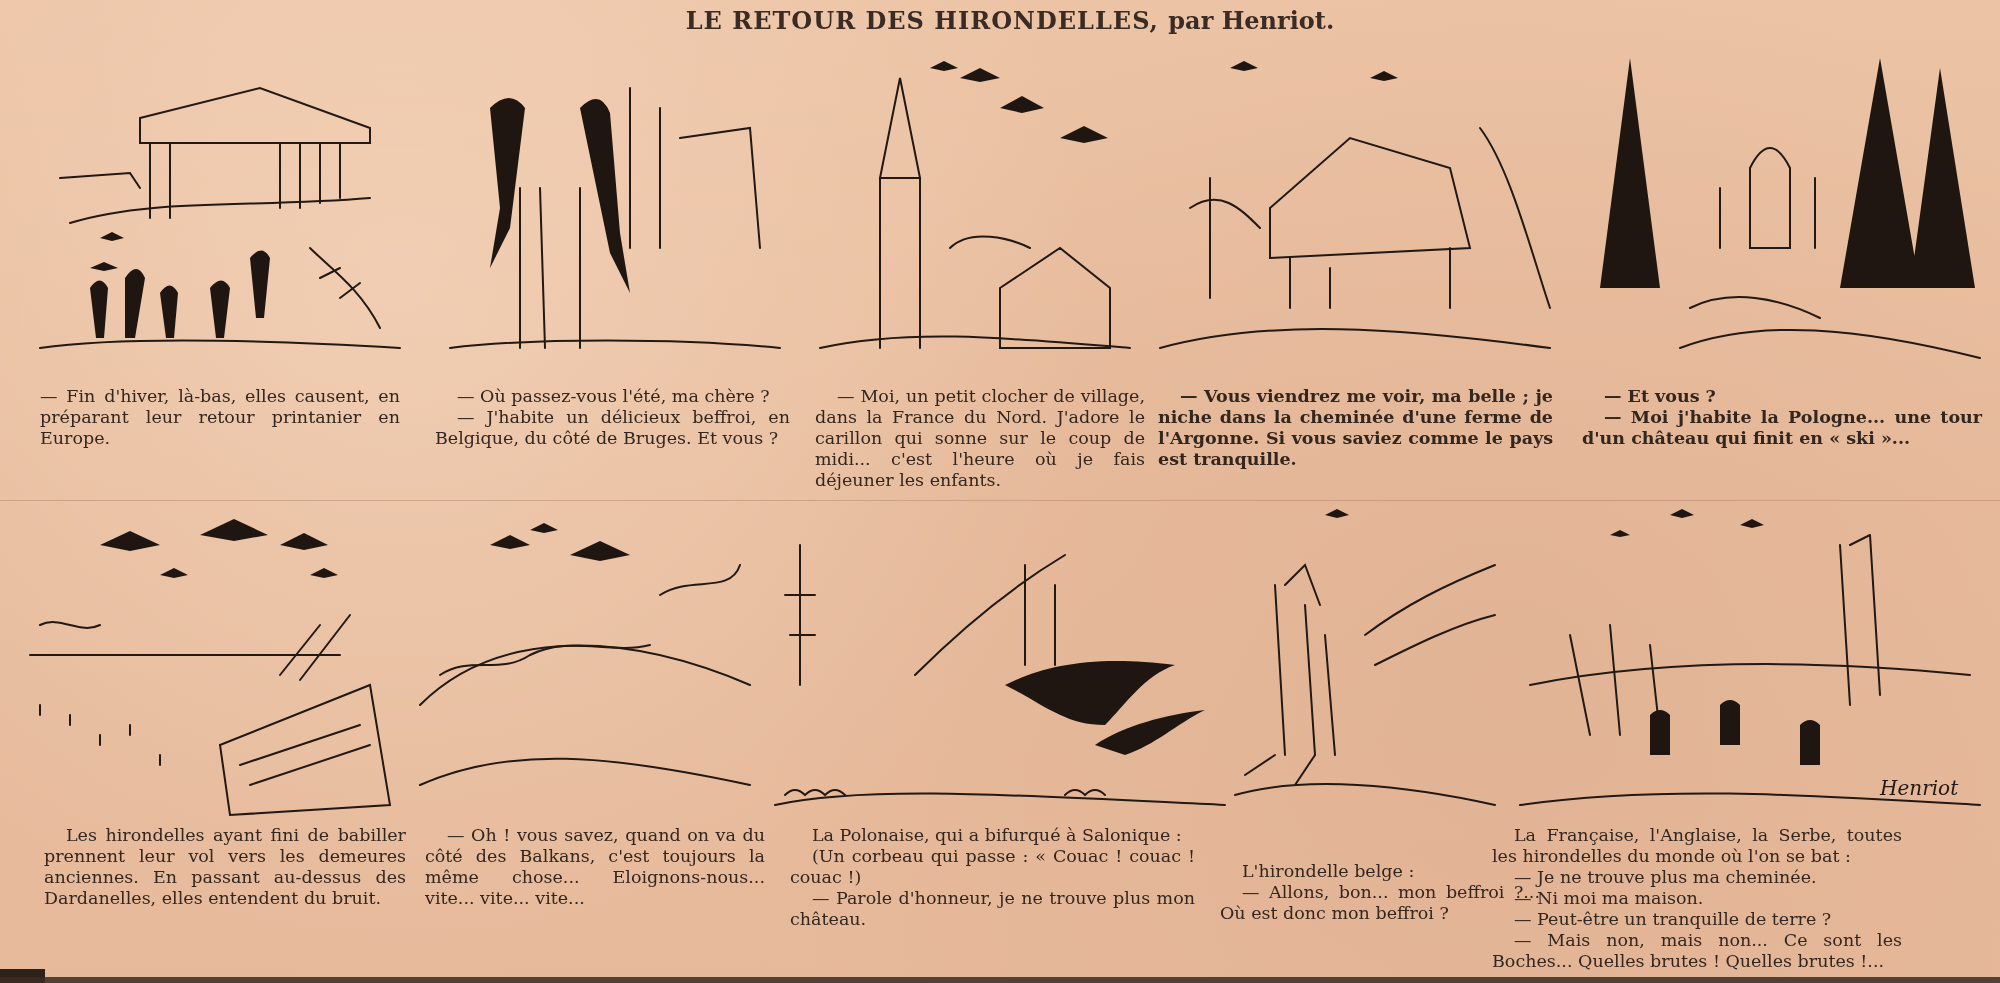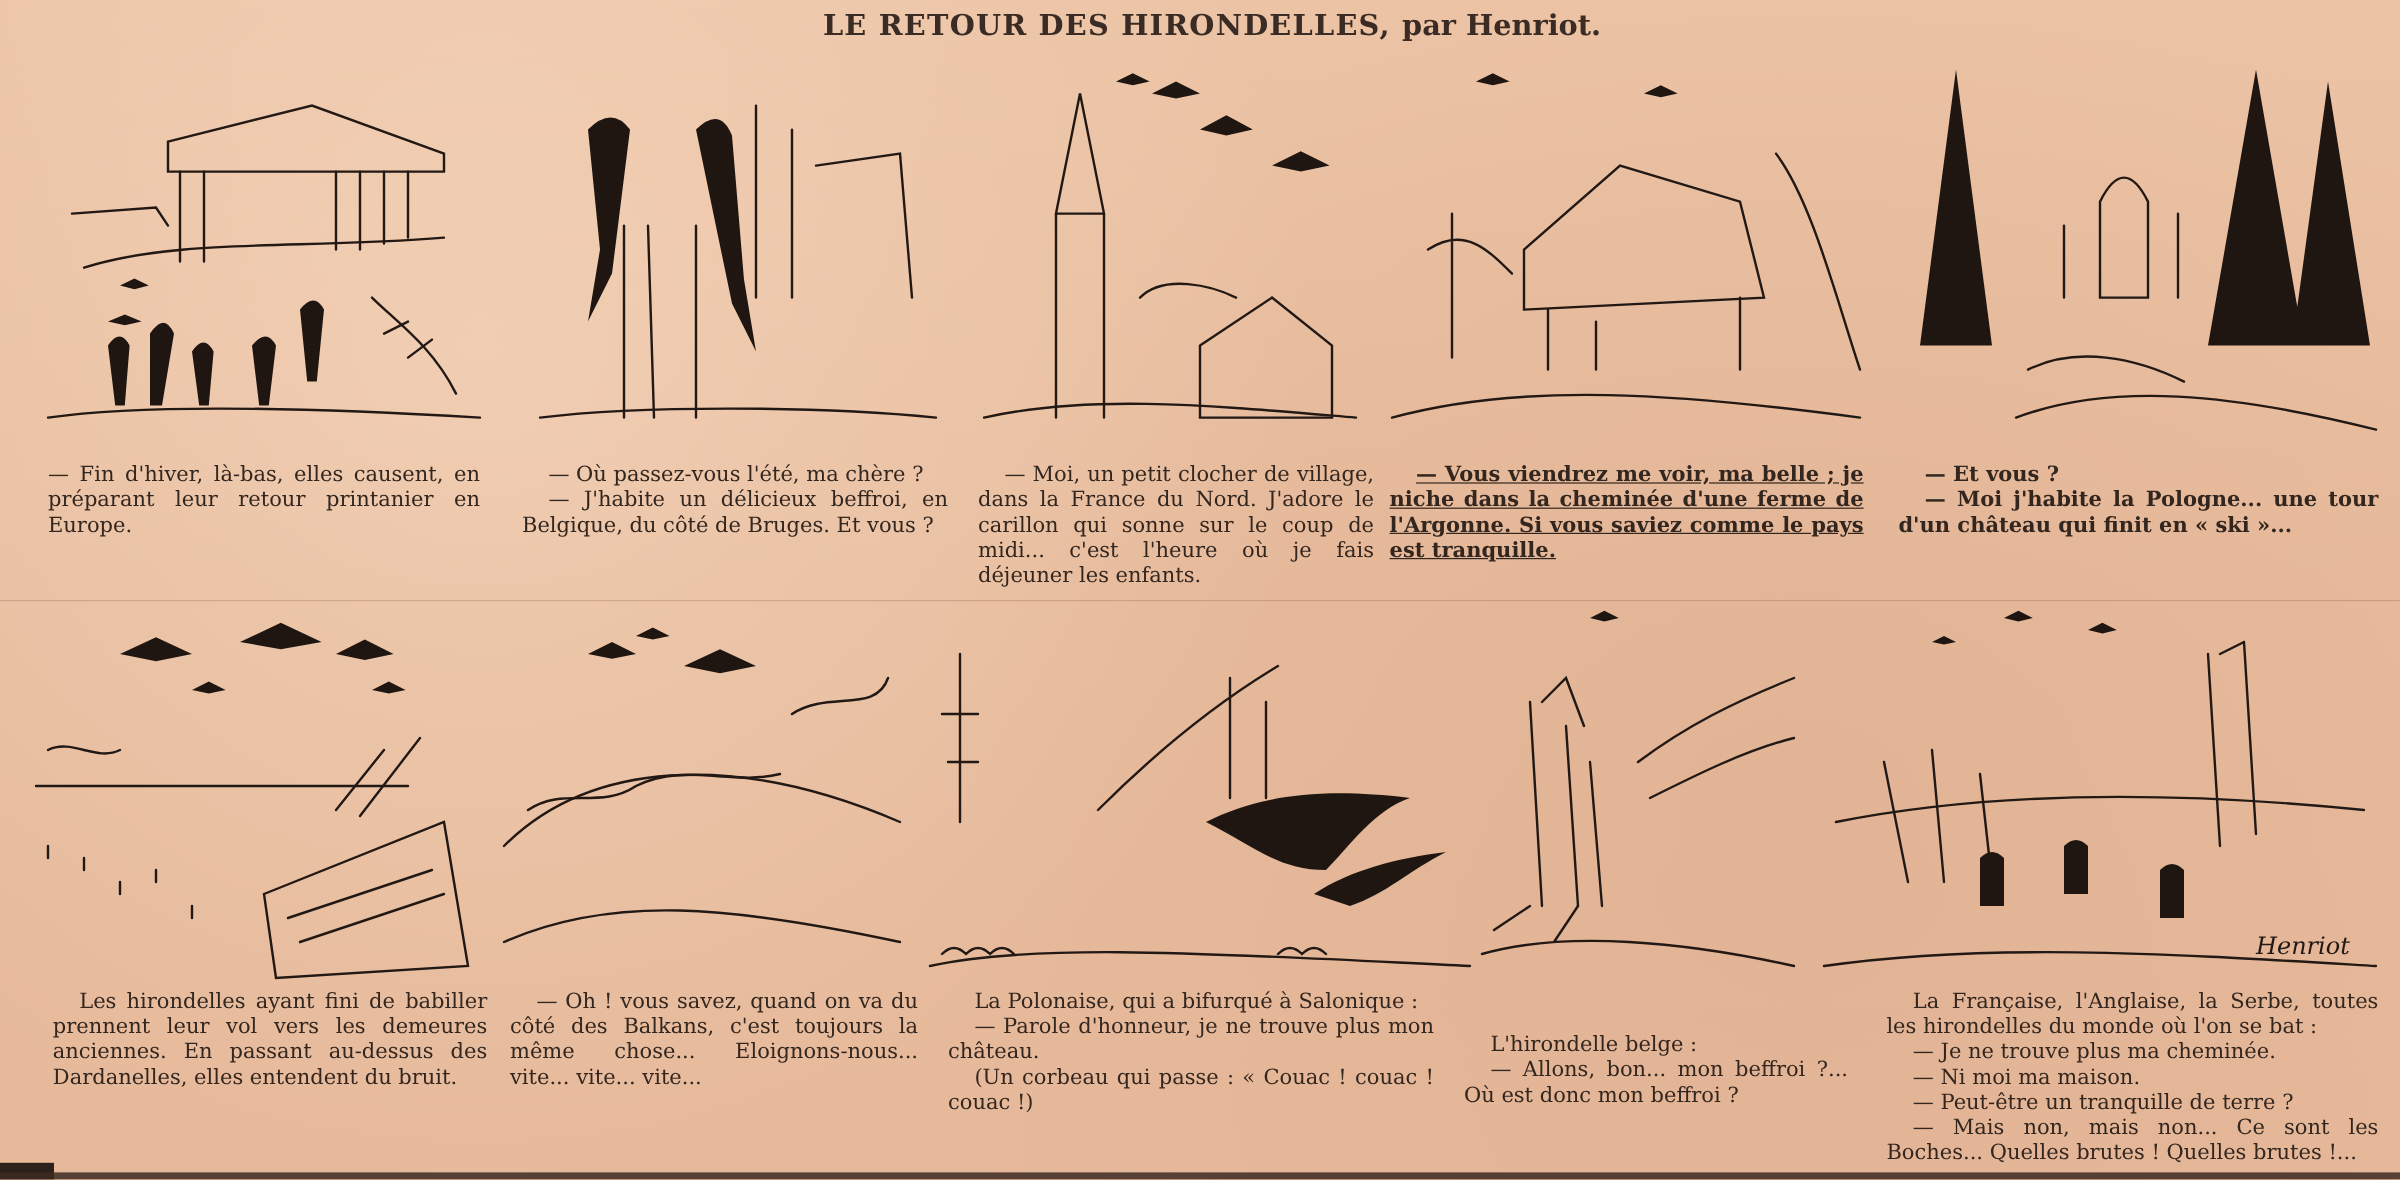--- a/index.html
+++ b/index.html
@@ -87,21 +87,21 @@
 
 <div class="panel" style="left:1150px;top:48px;width:410px;height:330px;">
   <svg viewBox="0 0 410 330">
     <path class="ink" d="M120 160 L200 90 L300 120 L320 200 L120 210 Z"></path>
     <path class="ink" d="M140 210 L140 260 M300 200 L300 260 M180 220 l0 40"></path>
     <path class="ink" d="M60 130 L60 250 M40 160 C70 140 90 160 110 180"></path>
     <path class="inkf" d="M80 20 l14 -7 l14 7 l-14 3 z M220 30 l14 -7 l14 7 l-14 3 z"></path>
     <path class="ink" d="M10 300 C120 270 250 280 400 300 M330 80 C360 120 380 200 400 260"></path>
   </svg>
 </div>
-<div class="caption bold" style="left:1158px;top:386px;width:395px;text-decoration:underline;">
+<div class="caption bold" style="left:1158px;top:386px;width:395px;">
   <p>— Vous viendrez me voir, ma belle ; je niche dans la cheminée d'une ferme de l'Argonne. Si vous saviez comme le pays est tranquille.</p>
 </div>
 
 <div class="panel" style="left:1580px;top:48px;width:410px;height:330px;">
   <svg viewBox="0 0 410 330">
     <path class="inkf" d="M50 10 L20 240 L80 240 Z M300 10 L260 240 L340 240 Z M360 20 L330 240 L395 240 Z"></path>
     <path class="ink" d="M170 120 q20 -40 40 0 L210 200 L170 200 Z M140 140 l0 60 M235 130 l0 70"></path>
     <path class="ink" d="M100 300 C180 270 280 280 400 310 M110 260 C150 240 200 250 240 270"></path>
   </svg>
 </div>
@@ -141,22 +141,22 @@
   <svg viewBox="0 0 470 320">
     <path class="ink" d="M35 40 L35 180 M20 90 l30 0 M25 130 l25 0"></path>
     <path class="ink" d="M150 170 C200 120 250 80 300 50 M260 60 L260 160 M290 80 L290 160"></path>
     <path class="inkf" d="M240 180 C280 160 330 150 410 160 C380 170 360 200 340 220 C300 220 280 200 240 180 Z"></path>
     <path class="inkf" d="M330 240 C360 220 400 210 440 205 C410 220 390 240 360 250 Z"></path>
     <path class="ink" d="M10 300 C100 280 250 290 460 300 M20 290 q10 -10 20 0 q10 -10 20 0 q10 -10 20 0 M300 290 q10 -10 20 0 q10 -10 20 0"></path>
   </svg>
 </div>
 <div class="caption" style="left:790px;top:825px;width:405px;">
   <p>La Polonaise, qui a bifurqué à Salonique :</p>
+  <p>(Un corbeau qui passe : « Couac ! couac ! couac !)</p>
   <p>— Parole d'honneur, je ne trouve plus mon château.</p>
-  <p>(Un corbeau qui passe : « Couac ! couac ! couac !)</p>
 </div>
 
 <div class="panel" style="left:1225px;top:505px;width:280px;height:320px;">
   <svg viewBox="0 0 280 320">
     <path class="ink" d="M50 80 L60 250 M80 100 L90 250 M100 130 L110 250 M60 80 L80 60 L95 100"></path>
     <path class="ink" d="M140 130 C180 100 220 80 270 60 M150 160 C190 140 230 120 270 110"></path>
     <path class="ink" d="M10 290 C80 270 180 280 270 300 M20 270 l30 -20 M70 280 l20 -30"></path>
     <path class="inkf" d="M100 10 l12 -6 l12 6 l-12 3 z"></path>
   </svg>
 </div>
@@ -169,21 +169,21 @@
   <svg viewBox="0 0 480 320">
     <path class="ink" d="M330 40 L340 200 M360 30 L370 190 M340 40 L360 30"></path>
     <path class="ink" d="M60 130 L80 230 M100 120 L110 230 M140 140 L150 230"></path>
     <path class="ink" d="M20 180 C120 160 260 150 460 170"></path>
     <path class="inkf" d="M140 210 q10 -10 20 0 l0 40 l-20 0 z M210 200 q10 -10 20 0 l0 40 l-20 0 z M290 220 q10 -10 20 0 l0 40 l-20 0 z"></path>
     <path class="inkf" d="M160 10 l12 -6 l12 6 l-12 3 z M230 20 l12 -6 l12 6 l-12 3 z M100 30 l10 -5 l10 5 l-10 2 z"></path>
     <path class="ink" d="M10 300 C150 280 300 290 470 300"></path>
     <text x="370" y="290" font-family="DejaVu Serif, serif" font-style="italic" font-size="20" fill="#221814">Henriot</text>
   </svg>
 </div>
-<div class="caption" style="left:1572px;top:825px;width:410px;">
+<div class="caption" style="left:1492px;top:825px;width:410px;">
   <p>La Française, l'Anglaise, la Serbe, toutes les hirondelles du monde où l'on se bat :</p>
   <p>— Je ne trouve plus ma cheminée.</p>
   <p>— Ni moi ma maison.</p>
   <p>— Peut-être un tranquille de terre ?</p>
   <p>— Mais non, mais non... Ce sont les Boches... Quelles brutes ! Quelles brutes !...</p>
 </div>
 
 <div class="corner-blot"></div>
 <div class="bottom-bar"></div>
 

